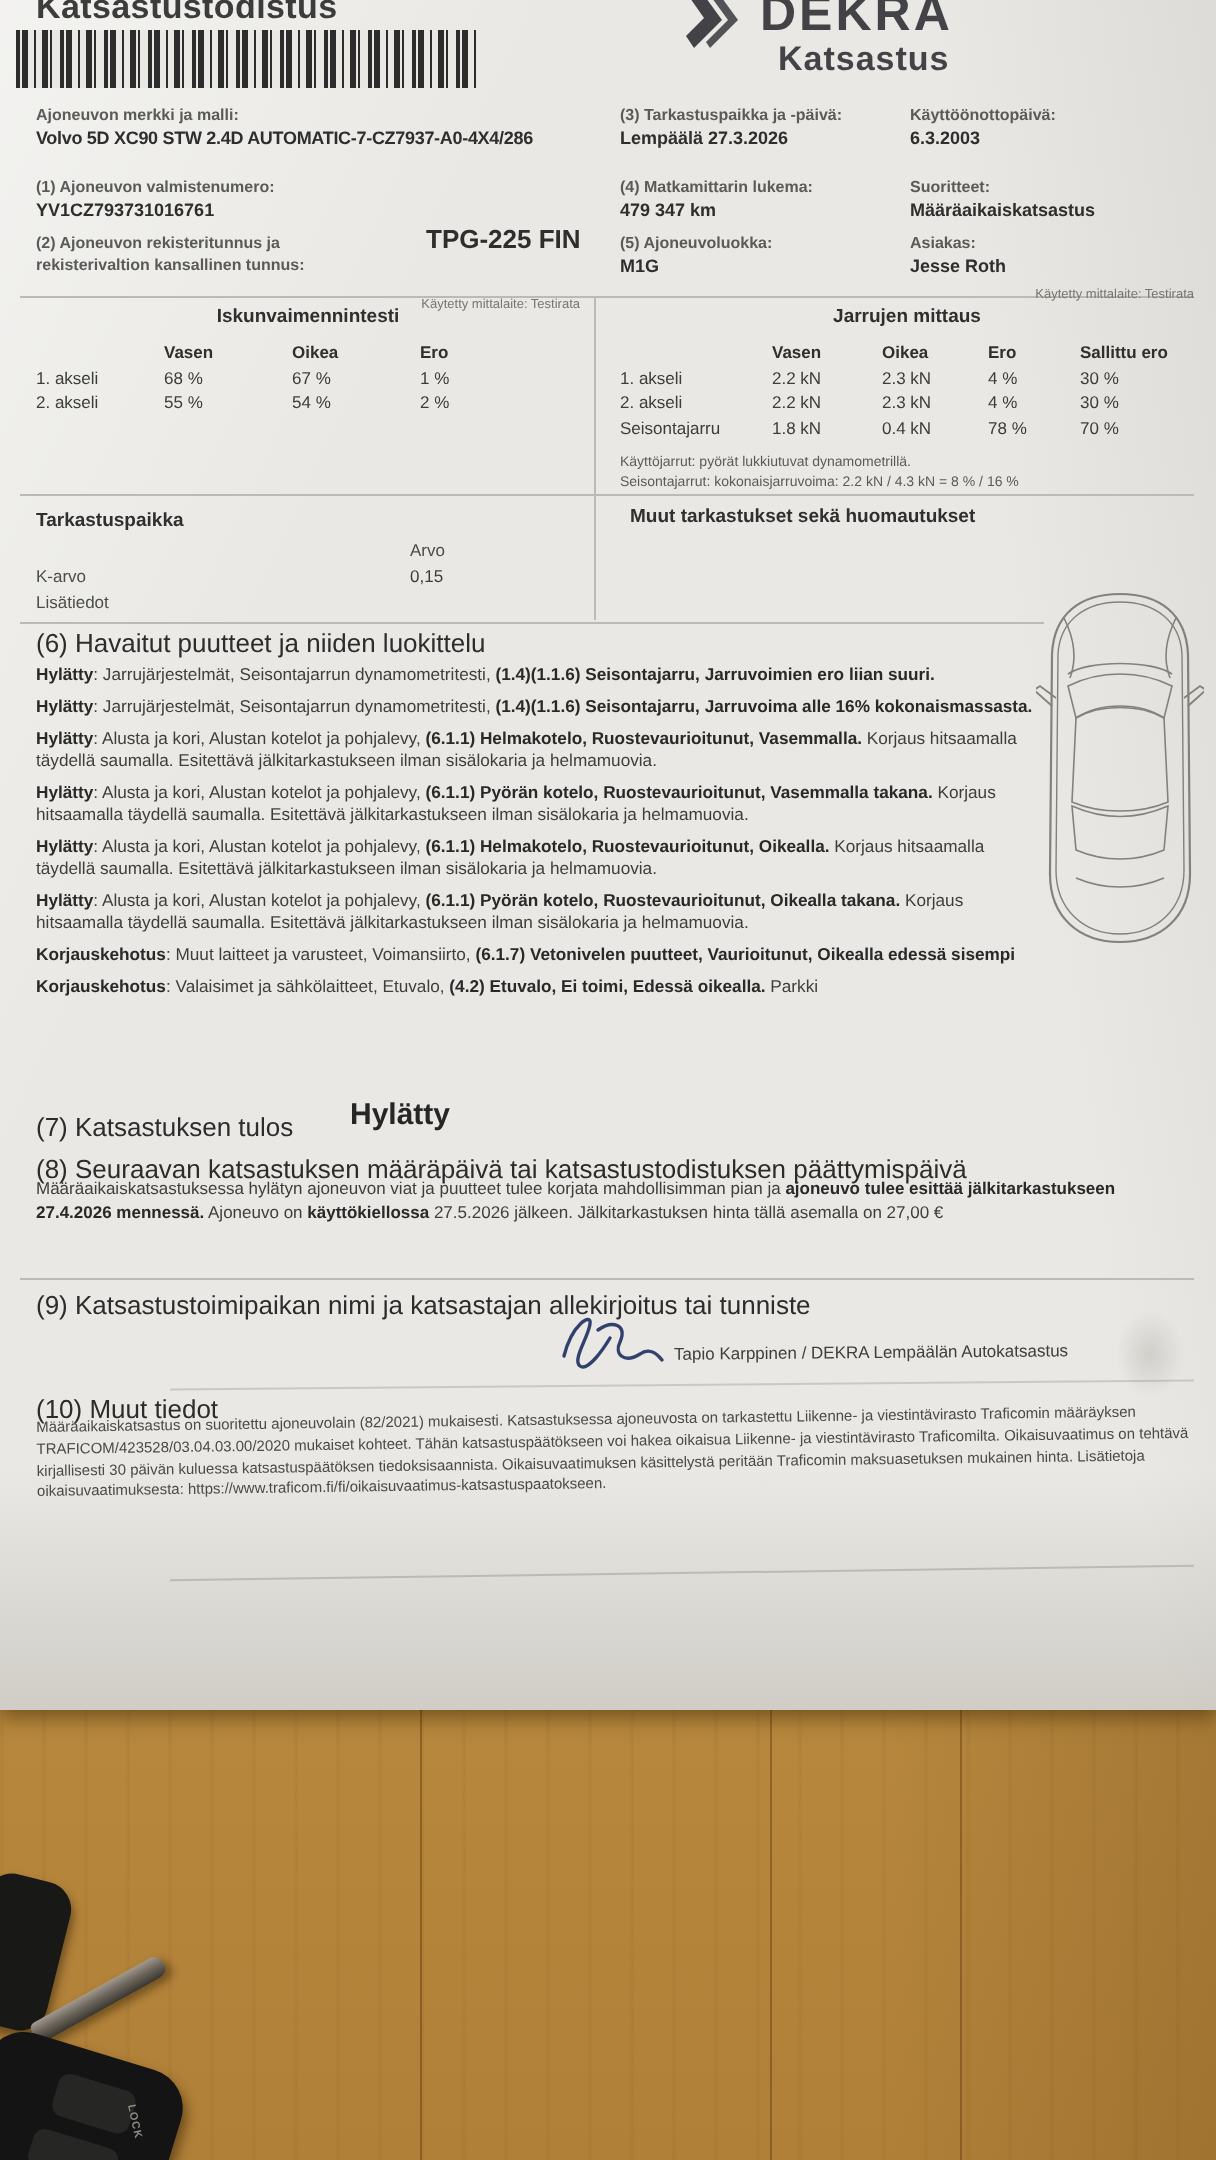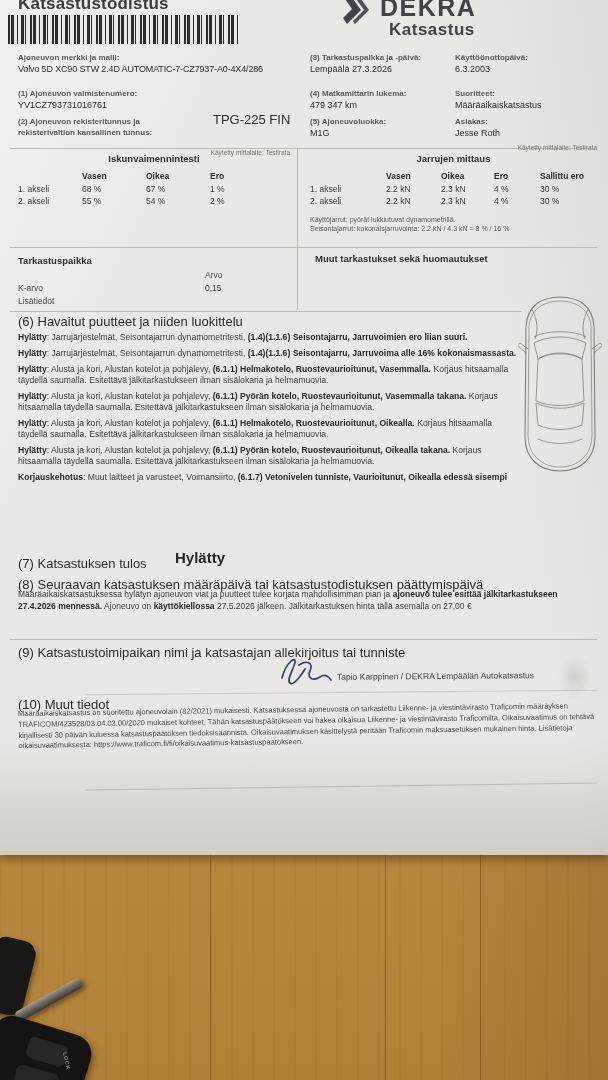--- a/index.html
+++ b/index.html
@@ -23,21 +23,21 @@
   }
   .paper::before{
     content:"";position:absolute;inset:0;pointer-events:none;
     background:
       linear-gradient(115deg, rgba(255,255,255,0.45) 0%, rgba(255,255,255,0) 28%),
       linear-gradient(262deg, rgba(110,110,105,0.10) 0%, rgba(0,0,0,0) 20%),
       linear-gradient(180deg, rgba(0,0,0,0) 86%, rgba(108,98,82,0.20) 100%);
   }
   .abs{position:absolute;}
   .lbl{font-size:8px;color:#5a5a58;white-space:nowrap;font-weight:bold;}
-  .val{font-size:9px;font-weight:normal;color:#2e2e2e;white-space:nowrap;}
+  .val{font-size:9px;font-weight:bold;color:#2e2e2e;white-space:nowrap;}
   .doc-title{font-size:17px;font-weight:bold;color:#3c3c3c;letter-spacing:.2px;}
   .barcode{
     width:231px;height:29px;
     background:repeating-linear-gradient(90deg,
       #2c2c2c 0 2px, #e9e8e4 2px 3px,
       #2c2c2c 3px 6px, #e9e8e4 6px 9px,
       #2c2c2c 9px 10px, #e9e8e4 10px 13px,
       #2c2c2c 13px 16px, #e9e8e4 16px 17px,
       #2c2c2c 17px 18px, #e9e8e4 18px 22px);
   }
@@ -183,20 +183,27 @@
         </div>
 
         <div class="t-row brake-grid">
           <span>2. akseli</span>
           <span>2.2 kN</span>
           <span>2.3 kN</span>
           <span>4 %</span>
           <span>30 %</span>
         </div>
 
+        <div class="t-row brake-grid">
+          <span>Seisontajarru</span>
+          <span>1.8 kN</span>
+          <span>0.4 kN</span>
+          <span>78 %</span>
+          <span>70 %</span>
+        </div>
       </div>
     <div class="t-foot" style="margin-top:7px">Käyttöjarrut: pyörät lukkiutuvat dynamometrillä.</div>
     <div class="t-foot">Seisontajarrut: kokonaisjarruvoima: 2.2 kN / 4.3 kN = 8 % / 16 %</div>
   </div>
 
   <div class="abs t-title" style="left:18px;top:255px">Tarkastuspaikka</div>
   <div class="abs" style="left:205px;top:270px;font-size:8.5px;color:#4c4c4a">Arvo</div>
   <div class="abs" style="left:18px;top:283px;font-size:8.5px;color:#4c4c4a">K-arvo</div>
   <div class="abs" style="left:205px;top:283px;font-size:8.5px;color:#3c3c3a">0,15</div>
   <div class="abs" style="left:18px;top:296px;font-size:8.5px;color:#4c4c4a">Lisätiedot</div>
@@ -229,22 +236,23 @@
 
 
         <p class="finding"><b>Hylätty</b><span>: Alusta ja kori, Alustan kotelot ja pohjalevy, </span><b>(6.1.1) Helmakotelo, Ruostevaurioitunut, Vasemmalla.</b><span> Korjaus hitsaamalla täydellä saumalla. Esitettävä jälkitarkastukseen ilman sisälokaria ja helmamuovia.</span></p>
 
         <p class="finding"><b>Hylätty</b><span>: Alusta ja kori, Alustan kotelot ja pohjalevy, </span><b>(6.1.1) Pyörän kotelo, Ruostevaurioitunut, Vasemmalla takana.</b><span> Korjaus hitsaamalla täydellä saumalla. Esitettävä jälkitarkastukseen ilman sisälokaria ja helmamuovia.</span></p>
 
         <p class="finding"><b>Hylätty</b><span>: Alusta ja kori, Alustan kotelot ja pohjalevy, </span><b>(6.1.1) Helmakotelo, Ruostevaurioitunut, Oikealla.</b><span> Korjaus hitsaamalla täydellä saumalla. Esitettävä jälkitarkastukseen ilman sisälokaria ja helmamuovia.</span></p>
 
         <p class="finding"><b>Hylätty</b><span>: Alusta ja kori, Alustan kotelot ja pohjalevy, </span><b>(6.1.1) Pyörän kotelo, Ruostevaurioitunut, Oikealla takana.</b><span> Korjaus hitsaamalla täydellä saumalla. Esitettävä jälkitarkastukseen ilman sisälokaria ja helmamuovia.</span></p>
 
-        <p class="finding"><b>Korjauskehotus</b><span>: Muut laitteet ja varusteet, Voimansiirto, </span><b>(6.1.7) Vetonivelen tunniste, Vaurioitunut, Oikealla edessä sisempi</b></p>
-
+        <p class="finding"><b>Korjauskehotus</b><span>: Muut laitteet ja varusteet, Voimansiirto, </span><b>(6.1.7) Vetonivelen puutteet, Vaurioitunut, Oikealla edessä sisempi</b></p>
+
+        <p class="finding"><b>Korjauskehotus</b><span>: Valaisimet ja sähkölaitteet, Etuvalo, </span><b>(4.2) Etuvalo, Ei toimi, Edessä oikealla.</b><span> Parkki</span></p>
       </div>
   </div>
 
   <div class="abs sec-h" style="left:18px;top:556px">(7) Katsastuksen tulos</div>
   <div class="abs result-val" style="left:175px;top:549px">Hylätty</div>
 
   <div class="abs sec-h" style="left:18px;top:577px">(8) Seuraavan katsastuksen määräpäivä tai katsastustodistuksen päättymispäivä</div>
   <div class="abs para" style="left:18px;top:589px;width:572px"><span>Määräaikaiskatsastuksessa hylätyn ajoneuvon viat ja puutteet tulee korjata mahdollisimman pian ja </span><b>ajoneuvo tulee esittää jälkitarkastukseen 27.4.2026 mennessä.</b><span> Ajoneuvo on </span><b>käyttökiellossa</b><span> 27.5.2026 jälkeen. Jälkitarkastuksen hinta tällä asemalla on 27,00 €</span></div>
 
   <div class="hline" style="left:10px;top:639px;width:587px"></div>

